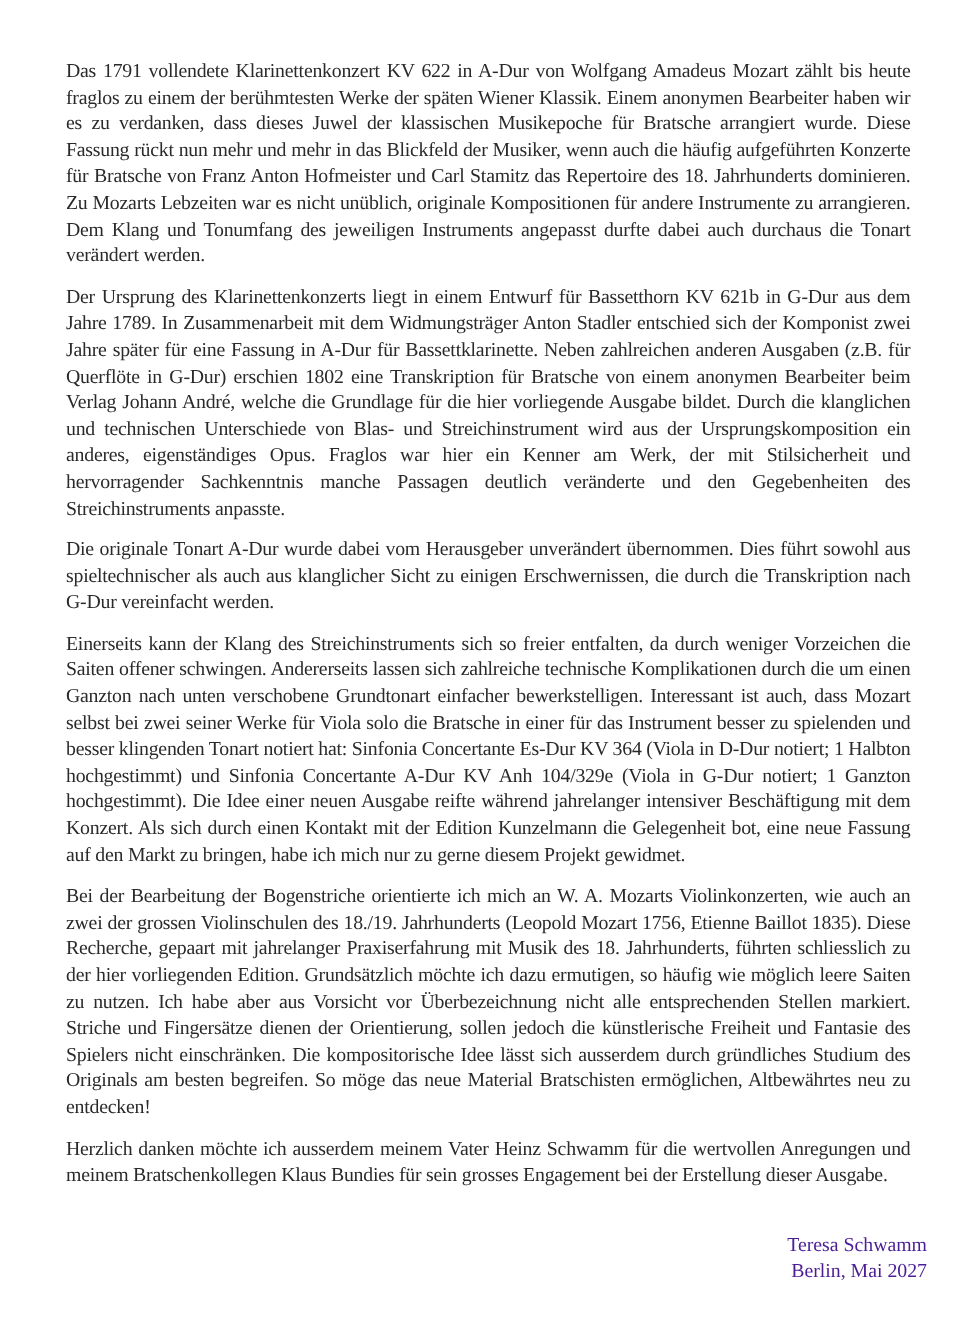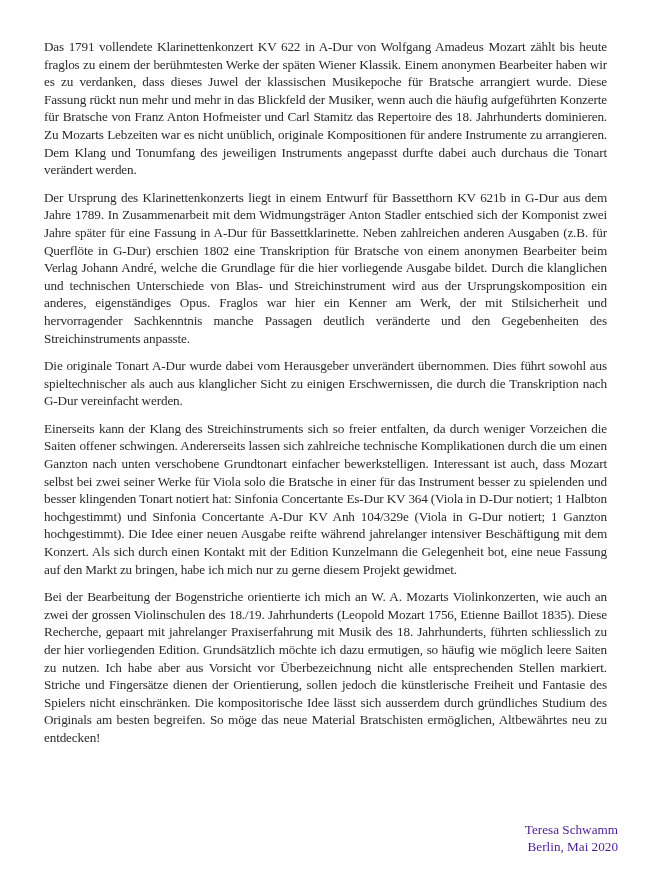--- a/index.html
+++ b/index.html
@@ -53,18 +53,19 @@
   </style>
 </head>
 <body>
 
 <div class="page">
   <p class="para">Das 1791 vollendete Klarinettenkonzert KV 622 in A-Dur von Wolfgang Amadeus Mozart zählt bis heute fraglos zu einem der berühmtesten Werke der späten Wiener Klassik. Einem anonymen Bearbeiter haben wir es zu verdanken, dass dieses Juwel der klassischen Musikepoche für Bratsche arrangiert wurde. Diese Fassung rückt nun mehr und mehr in das Blickfeld der Musiker, wenn auch die häufig aufgeführten Konzerte für Bratsche von Franz Anton Hofmeister und Carl Stamitz das Repertoire des 18. Jahrhunderts dominieren. Zu Mozarts Lebzeiten war es nicht unüblich, originale Kompositionen für andere Instrumente zu arrangieren. Dem Klang und Tonumfang des jeweiligen Instruments angepasst durfte dabei auch durchaus die Tonart verändert werden.</p>
   <p class="para">Der Ursprung des Klarinettenkonzerts liegt in einem Entwurf für Bassetthorn KV 621b in G-Dur aus dem Jahre 1789. In Zusammenarbeit mit dem Widmungsträger Anton Stadler entschied sich der Komponist zwei Jahre später für eine Fassung in A-Dur für Bassettklarinette. Neben zahlreichen anderen Ausgaben (z.B. für Querflöte in G-Dur) erschien 1802 eine Transkription für Bratsche von einem anonymen Bearbeiter beim Verlag Johann André, welche die Grundlage für die hier vorliegende Ausgabe bildet. Durch die klanglichen und technischen Unterschiede von Blas- und Streichinstrument wird aus der Ursprungskomposition ein anderes, eigenständiges Opus. Fraglos war hier ein Kenner am Werk, der mit Stilsicherheit und hervorragender Sachkenntnis manche Passagen deutlich veränderte und den Gegebenheiten des Streichinstruments anpasste.</p>
   <p class="para">Die originale Tonart A-Dur wurde dabei vom Herausgeber unverändert übernommen. Dies führt sowohl aus spieltechnischer als auch aus klanglicher Sicht zu einigen Erschwernissen, die durch die Transkription nach G-Dur vereinfacht werden.</p>
   <p class="para">Einerseits kann der Klang des Streichinstruments sich so freier entfalten, da durch weniger Vorzeichen die Saiten offener schwingen. Andererseits lassen sich zahlreiche technische Komplikationen durch die um einen Ganzton nach unten verschobene Grundtonart einfacher bewerkstelligen. Interessant ist auch, dass Mozart selbst bei zwei seiner Werke für Viola solo die Bratsche in einer für das Instrument besser zu spielenden und besser klingenden Tonart notiert hat: Sinfonia Concertante Es-Dur KV 364 (Viola in D-Dur notiert; 1 Halbton hochgestimmt) und Sinfonia Concertante A-Dur KV Anh 104/329e (Viola in G-Dur notiert; 1 Ganzton hochgestimmt). Die Idee einer neuen Ausgabe reifte während jahrelanger intensiver Beschäftigung mit dem Konzert. Als sich durch einen Kontakt mit der Edition Kunzelmann die Gelegenheit bot, eine neue Fassung auf den Markt zu bringen, habe ich mich nur zu gerne diesem Projekt gewidmet.</p>
   <p class="para">Bei der Bearbeitung der Bogenstriche orientierte ich mich an W. A. Mozarts Violinkonzerten, wie auch an zwei der grossen Violinschulen des 18./19. Jahrhunderts (Leopold Mozart 1756, Etienne Baillot 1835). Diese Recherche, gepaart mit jahrelanger Praxiserfahrung mit Musik des 18. Jahrhunderts, führten schliesslich zu der hier vorliegenden Edition. Grundsätzlich möchte ich dazu ermutigen, so häufig wie möglich leere Saiten zu nutzen. Ich habe aber aus Vorsicht vor Überbezeichnung nicht alle entsprechenden Stellen markiert. Striche und Fingersätze dienen der Orientierung, sollen jedoch die künstlerische Freiheit und Fantasie des Spielers nicht einschränken. Die kompositorische Idee lässt sich ausserdem durch gründliches Studium des Originals am besten begreifen. So möge das neue Material Bratschisten ermöglichen, Altbewährtes neu zu entdecken!</p>
+  <p class="para">Herzlich danken möchte ich ausserdem meinem Vater Heinz Schwamm für die wertvollen Anregungen und meinem Bratschenkollegen Klaus Bundies für sein grosses Engagement bei der Erstellung dieser Ausgabe.</p>
 </div>
 
 <div class="signature">
   <div>Teresa Schwamm</div>
-  <div>Berlin, Mai 2020</div>
+  <div>Berlin, Mai 2027</div>
 </div>
 
 </body></html>

